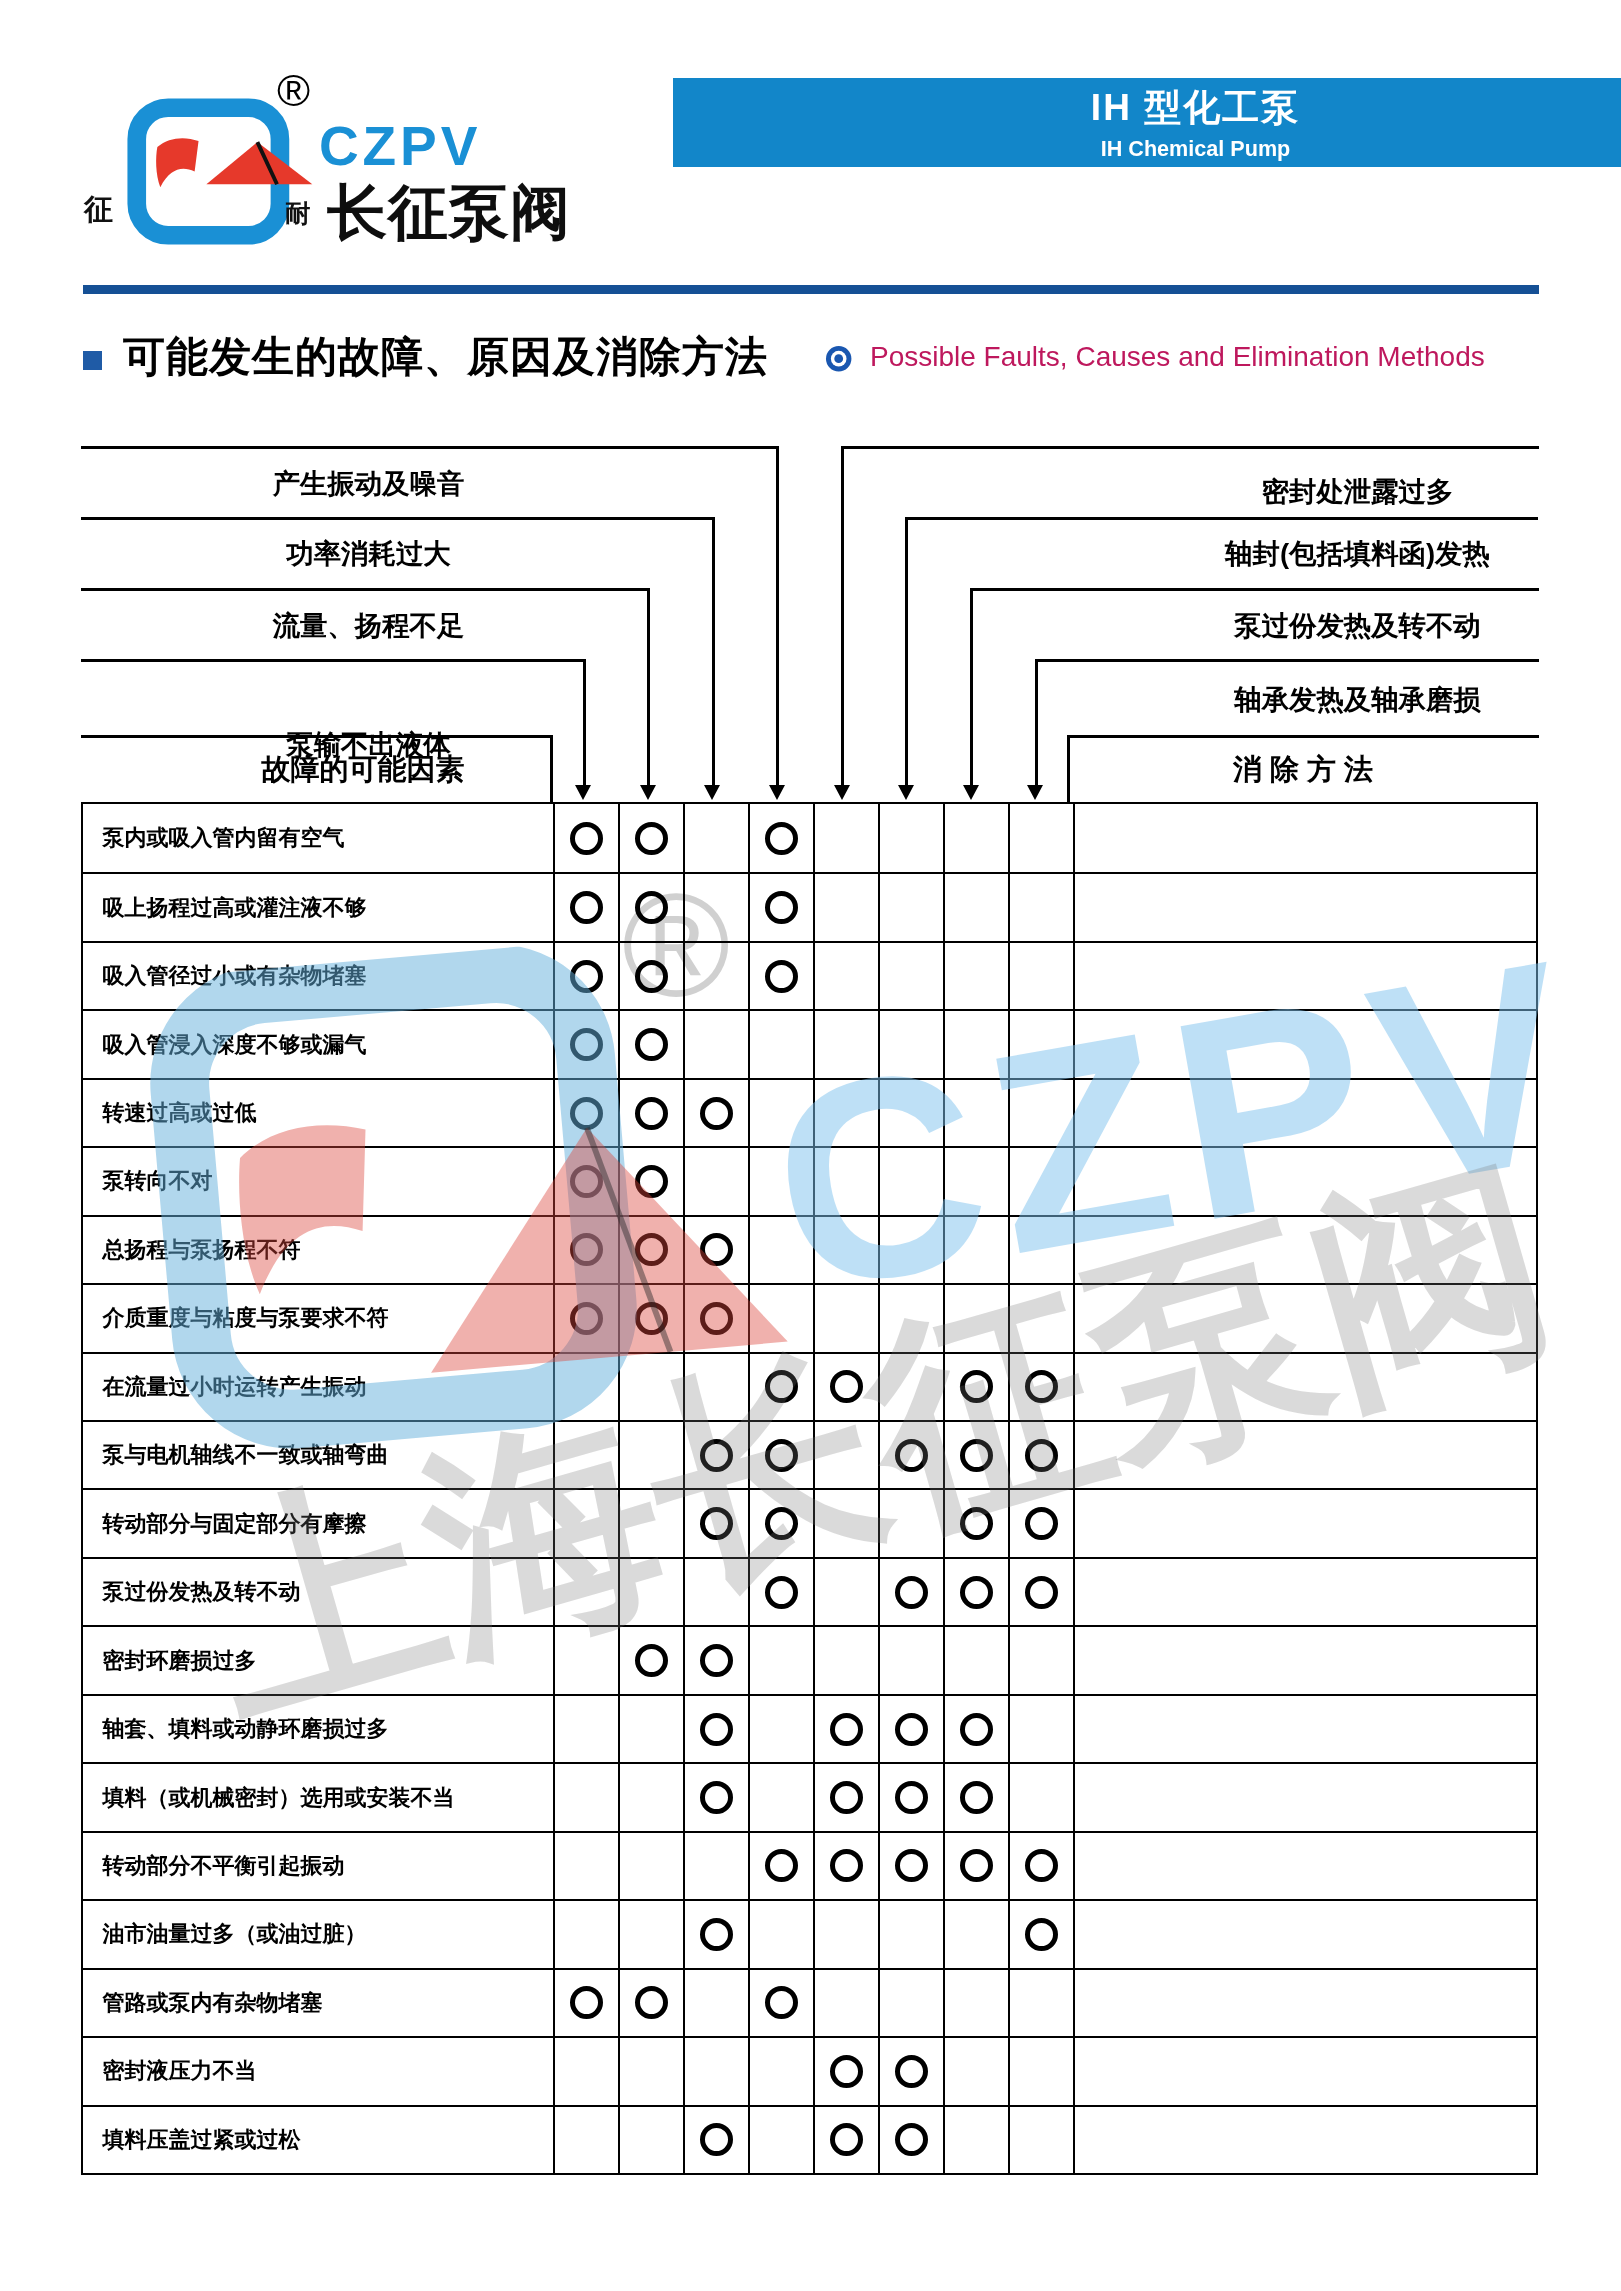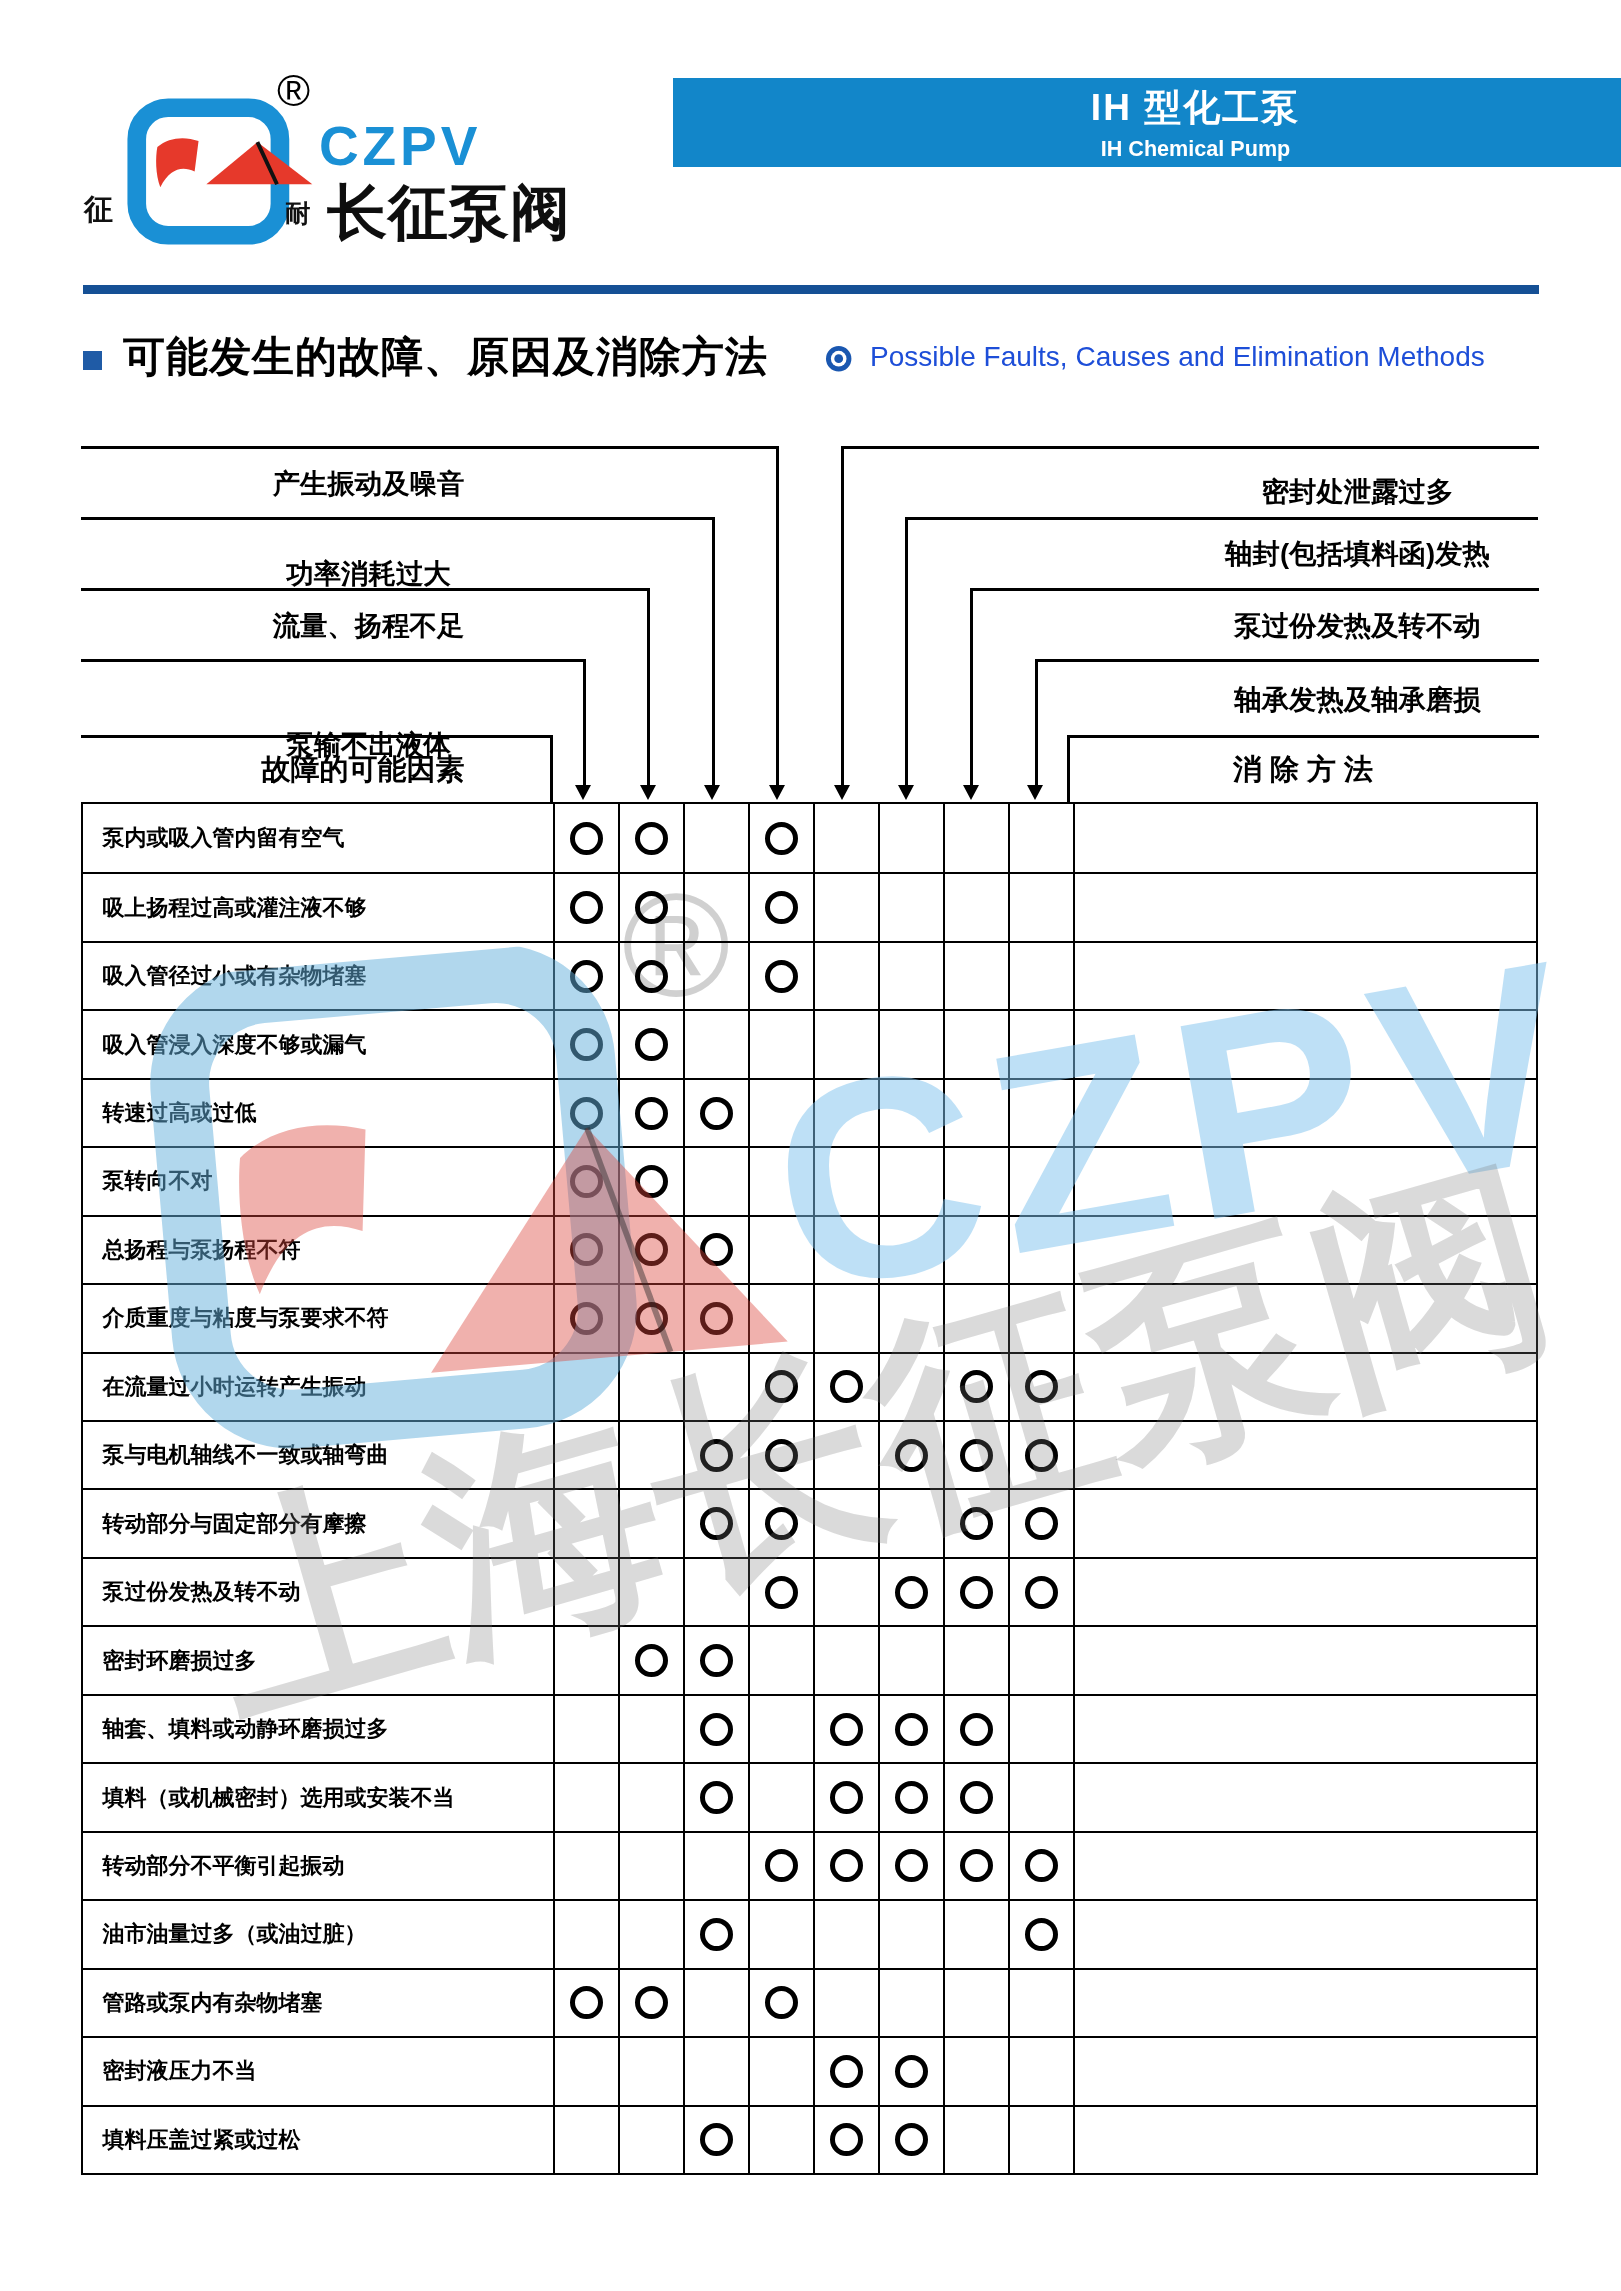--- a/index.html
+++ b/index.html
@@ -19,21 +19,21 @@
           padding-right:83px;box-sizing:border-box;}
   #banner-cn{font-size:37px;font-weight:700;color:#fff;letter-spacing:2px;}
   #banner-en{font-size:21.6px;font-weight:700;color:#fff;margin-top:3.9px;}
 
   #rule{position:absolute;left:83px;top:285px;width:1456px;height:8.8px;}
 
   
   #sec-bullet{position:absolute;left:83px;top:351px;width:18.6px;height:18.6px;}
   #sec-title-cn{position:absolute;left:123px;top:329px;font-size:42px;font-weight:700;color:#000;letter-spacing:1px;}
   #sec-icon{position:absolute;left:825px;top:345px;}
-  #sec-title-en{position:absolute;left:870px;top:341px;font-size:28px;color:#1d4ed8;}
+  #sec-title-en{position:absolute;left:870px;top:341px;font-size:28px;color:#be185d;}
 
   
   .hline,.vline{position:absolute;background:#000;}
   .hline{height:2.9px;} .vline{width:2.9px;}
   .arrow-down{position:absolute;width:0;height:0;border-left:8.8px solid transparent;
               border-right:8.8px solid transparent;border-top:15.7px solid #000;}
   .cat-label{position:absolute;display:flex;align-items:center;justify-content:center;
              font-size:27.4px;font-weight:700;color:#000;white-space:nowrap;}
   .cat-label.hdr{font-size:29px;}
 
@@ -94,21 +94,21 @@
   <div id="sec-title-en">Possible Faults, Causes and Elimination Methods</div>
 
   <div id="diagram">
       <div class="hline" style="left: 81px; top: 446px; width: 698px;"></div>
       <div class="vline" style="left: 776px; top: 446px; height: 340px;"></div>
       <div class="arrow-down" style="left: 769px; top: 785px;"></div>
       <div class="cat-label" style="left: 81px; top: 450px; width: 575px; height: 67px;">产生振动及噪音</div>
       <div class="hline" style="left: 81px; top: 517px; width: 633px;"></div>
       <div class="vline" style="left: 712px; top: 517px; height: 270px;"></div>
       <div class="arrow-down" style="left: 704px; top: 785px;"></div>
-      <div class="cat-label" style="left: 81px; top: 520px; width: 575px; height: 68px; margin-top: 20px;">功率消耗过大</div>
+      <div class="cat-label" style="left: 81px; top: 520px; width: 575px; height: 68px;">功率消耗过大</div>
       <div class="hline" style="left: 81px; top: 588px; width: 569px;"></div>
       <div class="vline" style="left: 647px; top: 588px; height: 198px;"></div>
       <div class="arrow-down" style="left: 640px; top: 785px;"></div>
       <div class="cat-label" style="left: 81px; top: 592px; width: 575px; height: 67px;">流量、扬程不足</div>
       <div class="hline" style="left: 81px; top: 659px; width: 504px;"></div>
       <div class="vline" style="left: 583px; top: 659px; height: 127px;"></div>
       <div class="arrow-down" style="left: 575px; top: 785px;"></div>
       <div class="cat-label" style="left: 81px; top: 663px; width: 575px; height: 73px; margin-top: 45px;">泵输不出液体</div>
       <div class="hline" style="left: 81px; top: 735px; width: 472px;"></div>
       <div class="vline" style="left: 550px; top: 735px; height: 67px;"></div>

